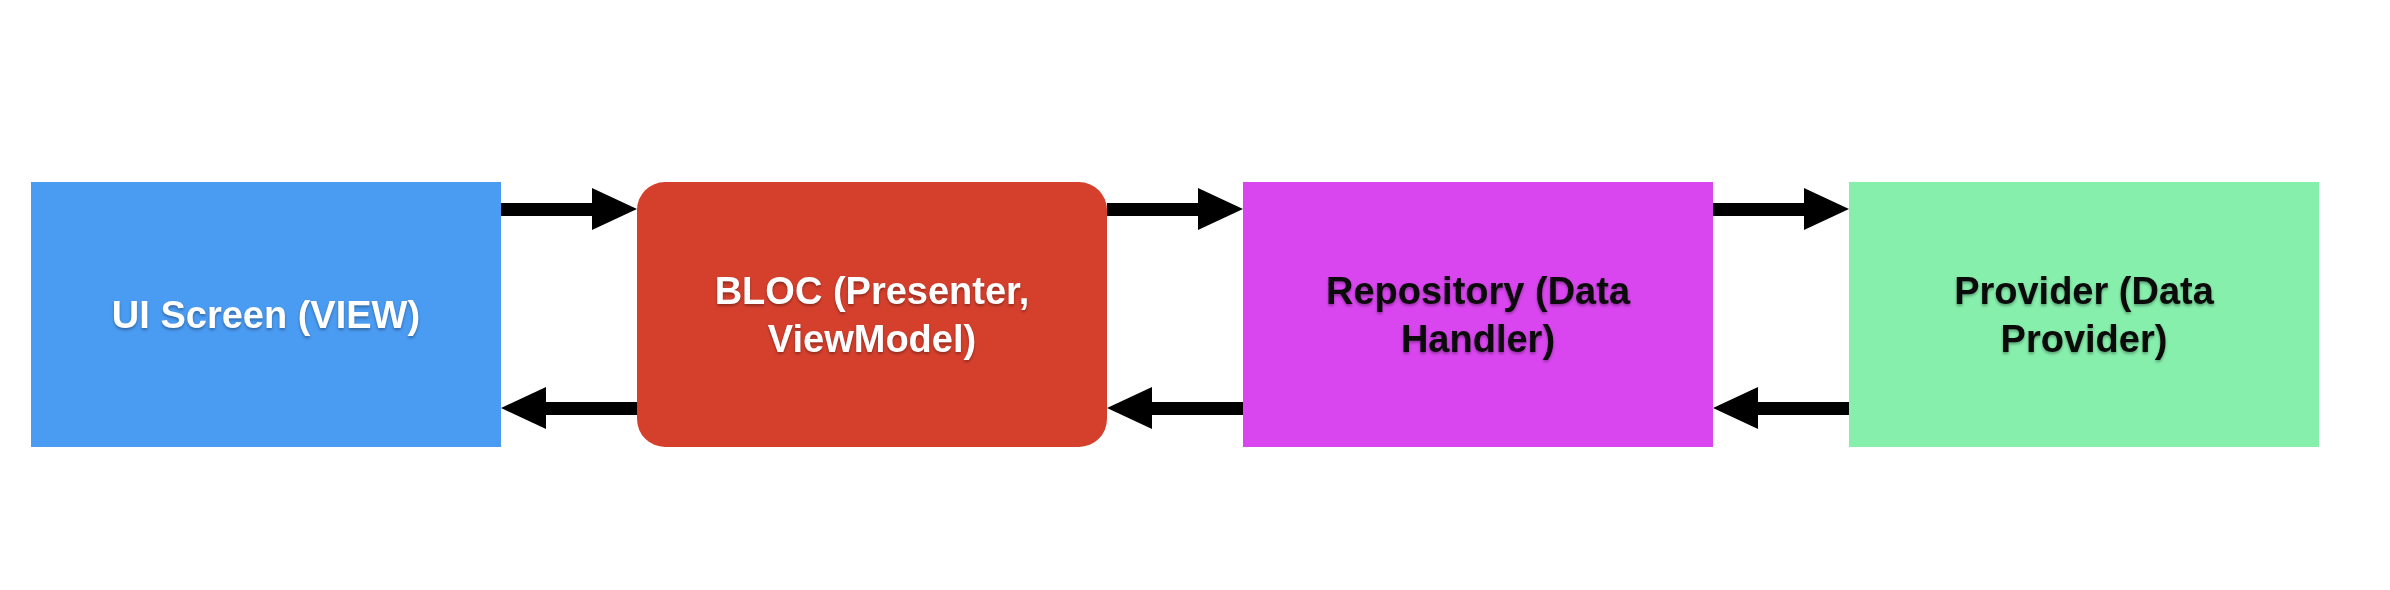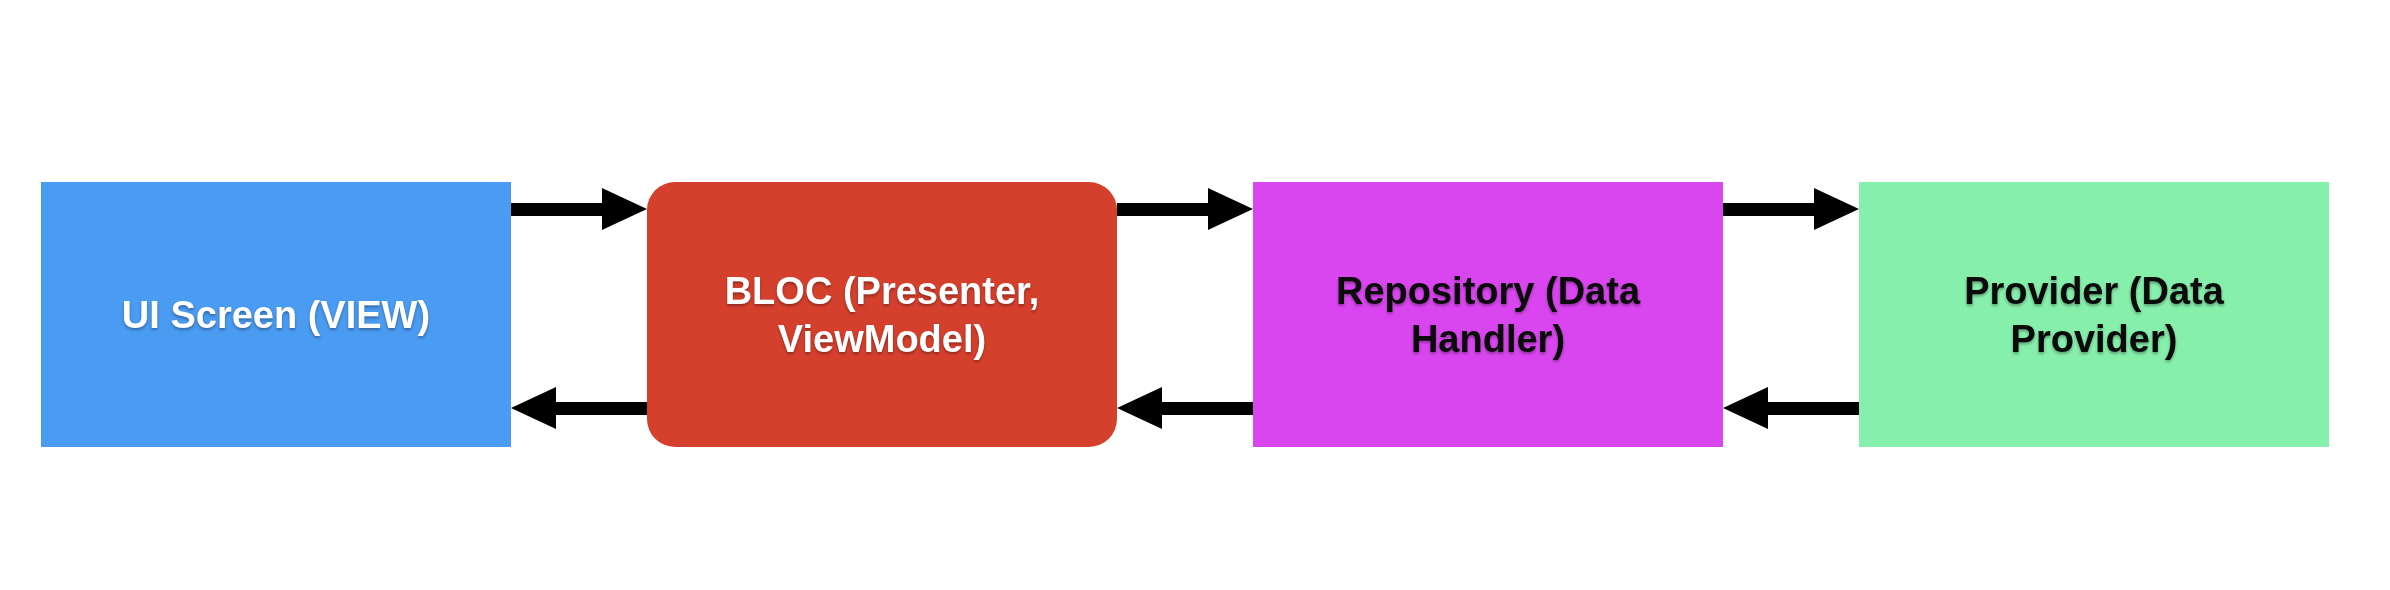--- a/index.html
+++ b/index.html
@@ -8,21 +8,21 @@
   }
   .canvas {
     position: relative;
     width: 2390px;
     height: 590px;
     overflow: hidden;
     font-family: "Liberation Sans", "DejaVu Sans", sans-serif;
   }
   .flow-row {
     position: absolute;
-    left: 41px;
+    left: 31px;
     top: 182px;
     height: 265px;
     display: flex;
     align-items: flex-end;
   }
   .node {
     width: 470px;
     height: 265px;
     box-sizing: border-box;
     padding: 0 40px;

